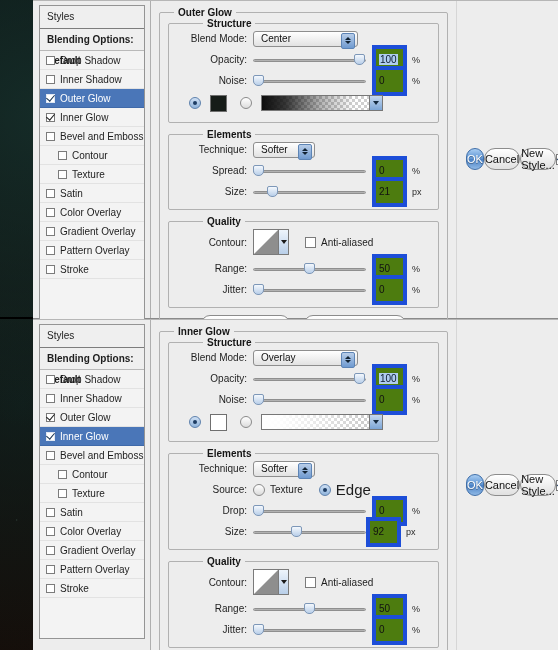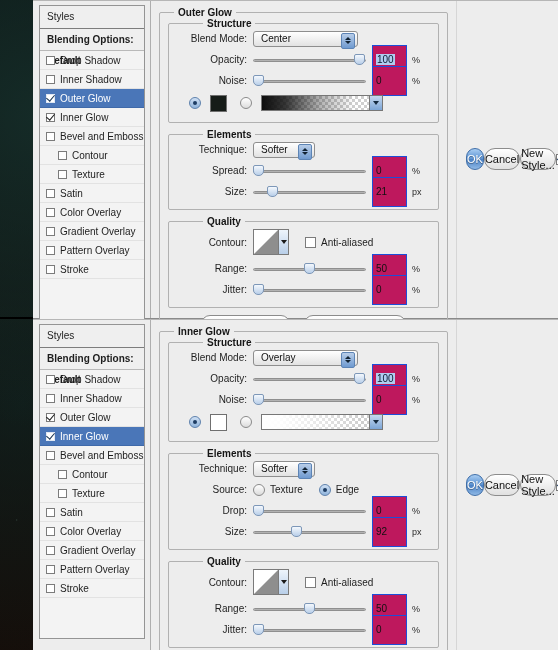--- a/index.html
+++ b/index.html
@@ -87,21 +87,21 @@
 
   
   .slider{position:relative;height:14px;flex:0 0 auto;}
   .slider .track{position:absolute;top:6px;left:0;right:0;height:3px;border-radius:2px;
     background:linear-gradient(#9b9b9b,#c9c9c9);border:1px solid #8f8f8f;box-sizing:border-box;}
   .slider .knob{position:absolute;top:1px;width:11px;height:11px;
     background:linear-gradient(#f4f8fd,#b9cfe9);border:1px solid #7d97b8;
     border-radius:2px 2px 5px 5px;box-sizing:border-box;}
 
   
-  .num{height:30px;border:1px solid #1d4ed8;background:#be185d;font-size:10px;color:#111;
+  .num{height:30px;border:4px solid #1d4ed8;background:#4d7c0f;font-size:10px;color:#111;
     display:flex;align-items:center;padding:0 3px;box-sizing:border-box;}
   .num.sel{ }
   .num.sel span{background:#b0cdf0;color:#0b1a2e;padding:0 1px;}
   .unit{font-size:9px;color:#2a2a2a;margin-left:5px;}
 
   
   .radio{width:12px;height:12px;border-radius:50%;box-sizing:border-box;
     border:1px solid #8a8a8a;background:linear-gradient(#ffffff,#dcdcdc);
     position:relative;flex:0 0 12px;}
   .radio.on{background:linear-gradient(#cfe0f4,#8fb3db);border-color:#5f82ad;}
@@ -507,40 +507,40 @@
                   <i class="up"></i>
                   <i class="dn"></i>
                 </span>
             </div>
           </div>
           <div class="row">
             <span class="lbl w70">Source:</span>
             <span class="radio"></span>
             <span style="font-size:10px;color:#1d1d1d;margin-left:5px;">Texture</span>
             <span class="radio on" style="margin-left:16px;"></span>
-            <span style="font-size:10px;color:#1d1d1d;margin-left:5px;">Edge</span>
+            <span style="font-size:15px;color:#1d1d1d;margin-left:5px;">Edge</span>
           </div>
           <div class="row">
             <span class="lbl w70">Drop:</span>
             <div class="slider" style="width:113px;">
               <div class="track"></div>
               <div class="knob" style="left:0px;"></div>
             </div>
             <div class="num" style="width:35px;margin-left:6px;">
                 <span>0</span>
               </div>
             <span class="unit">%</span>
           </div>
           <div class="row">
             <span class="lbl w70">Size:</span>
             <div class="slider" style="width:113px;">
               <div class="track"></div>
               <div class="knob" style="left:38px;"></div>
             </div>
-            <div class="num" style="width:35px;margin-left:6px;">
+            <div class="num" style="width:35px;">
                 <span>92</span>
               </div>
             <span class="unit">px</span>
           </div>
         </fieldset>
 
         <fieldset class="grp" style="padding:0 8px 6px 8px;margin-top:6px;">
           <legend class="lg">Quality</legend>
           <div class="row" style="height:30px;">
             <span class="lbl w70">Contour:</span>

